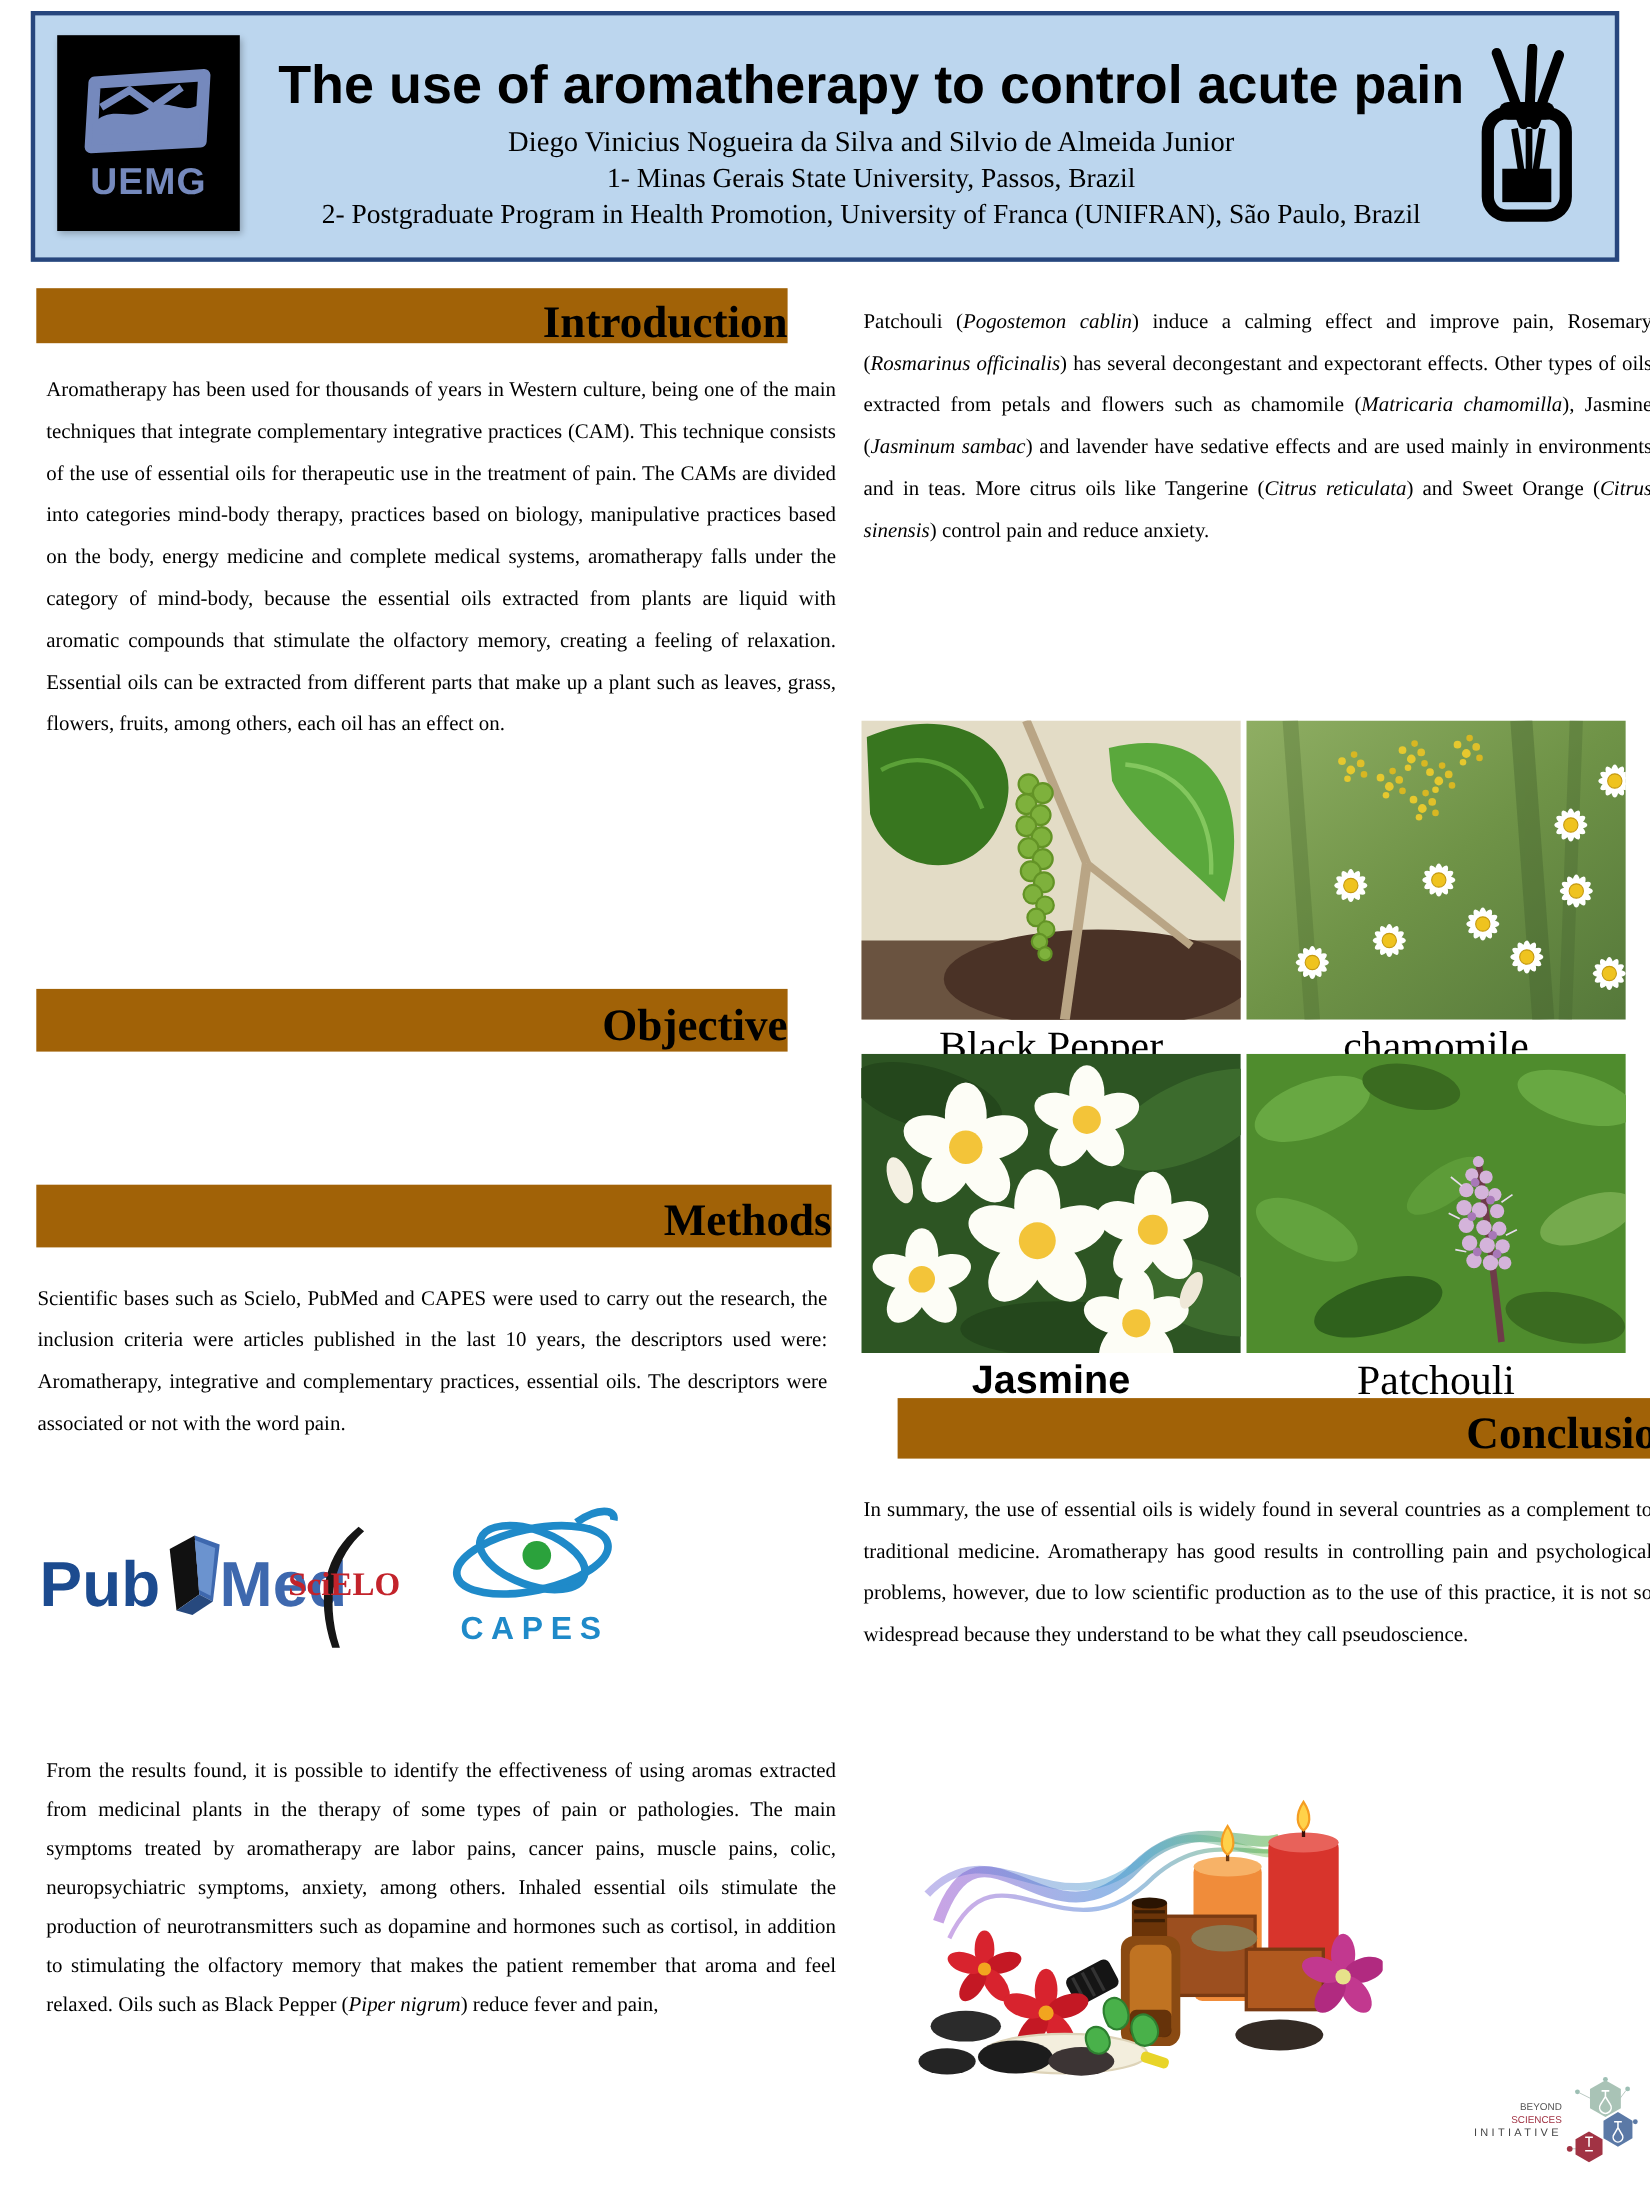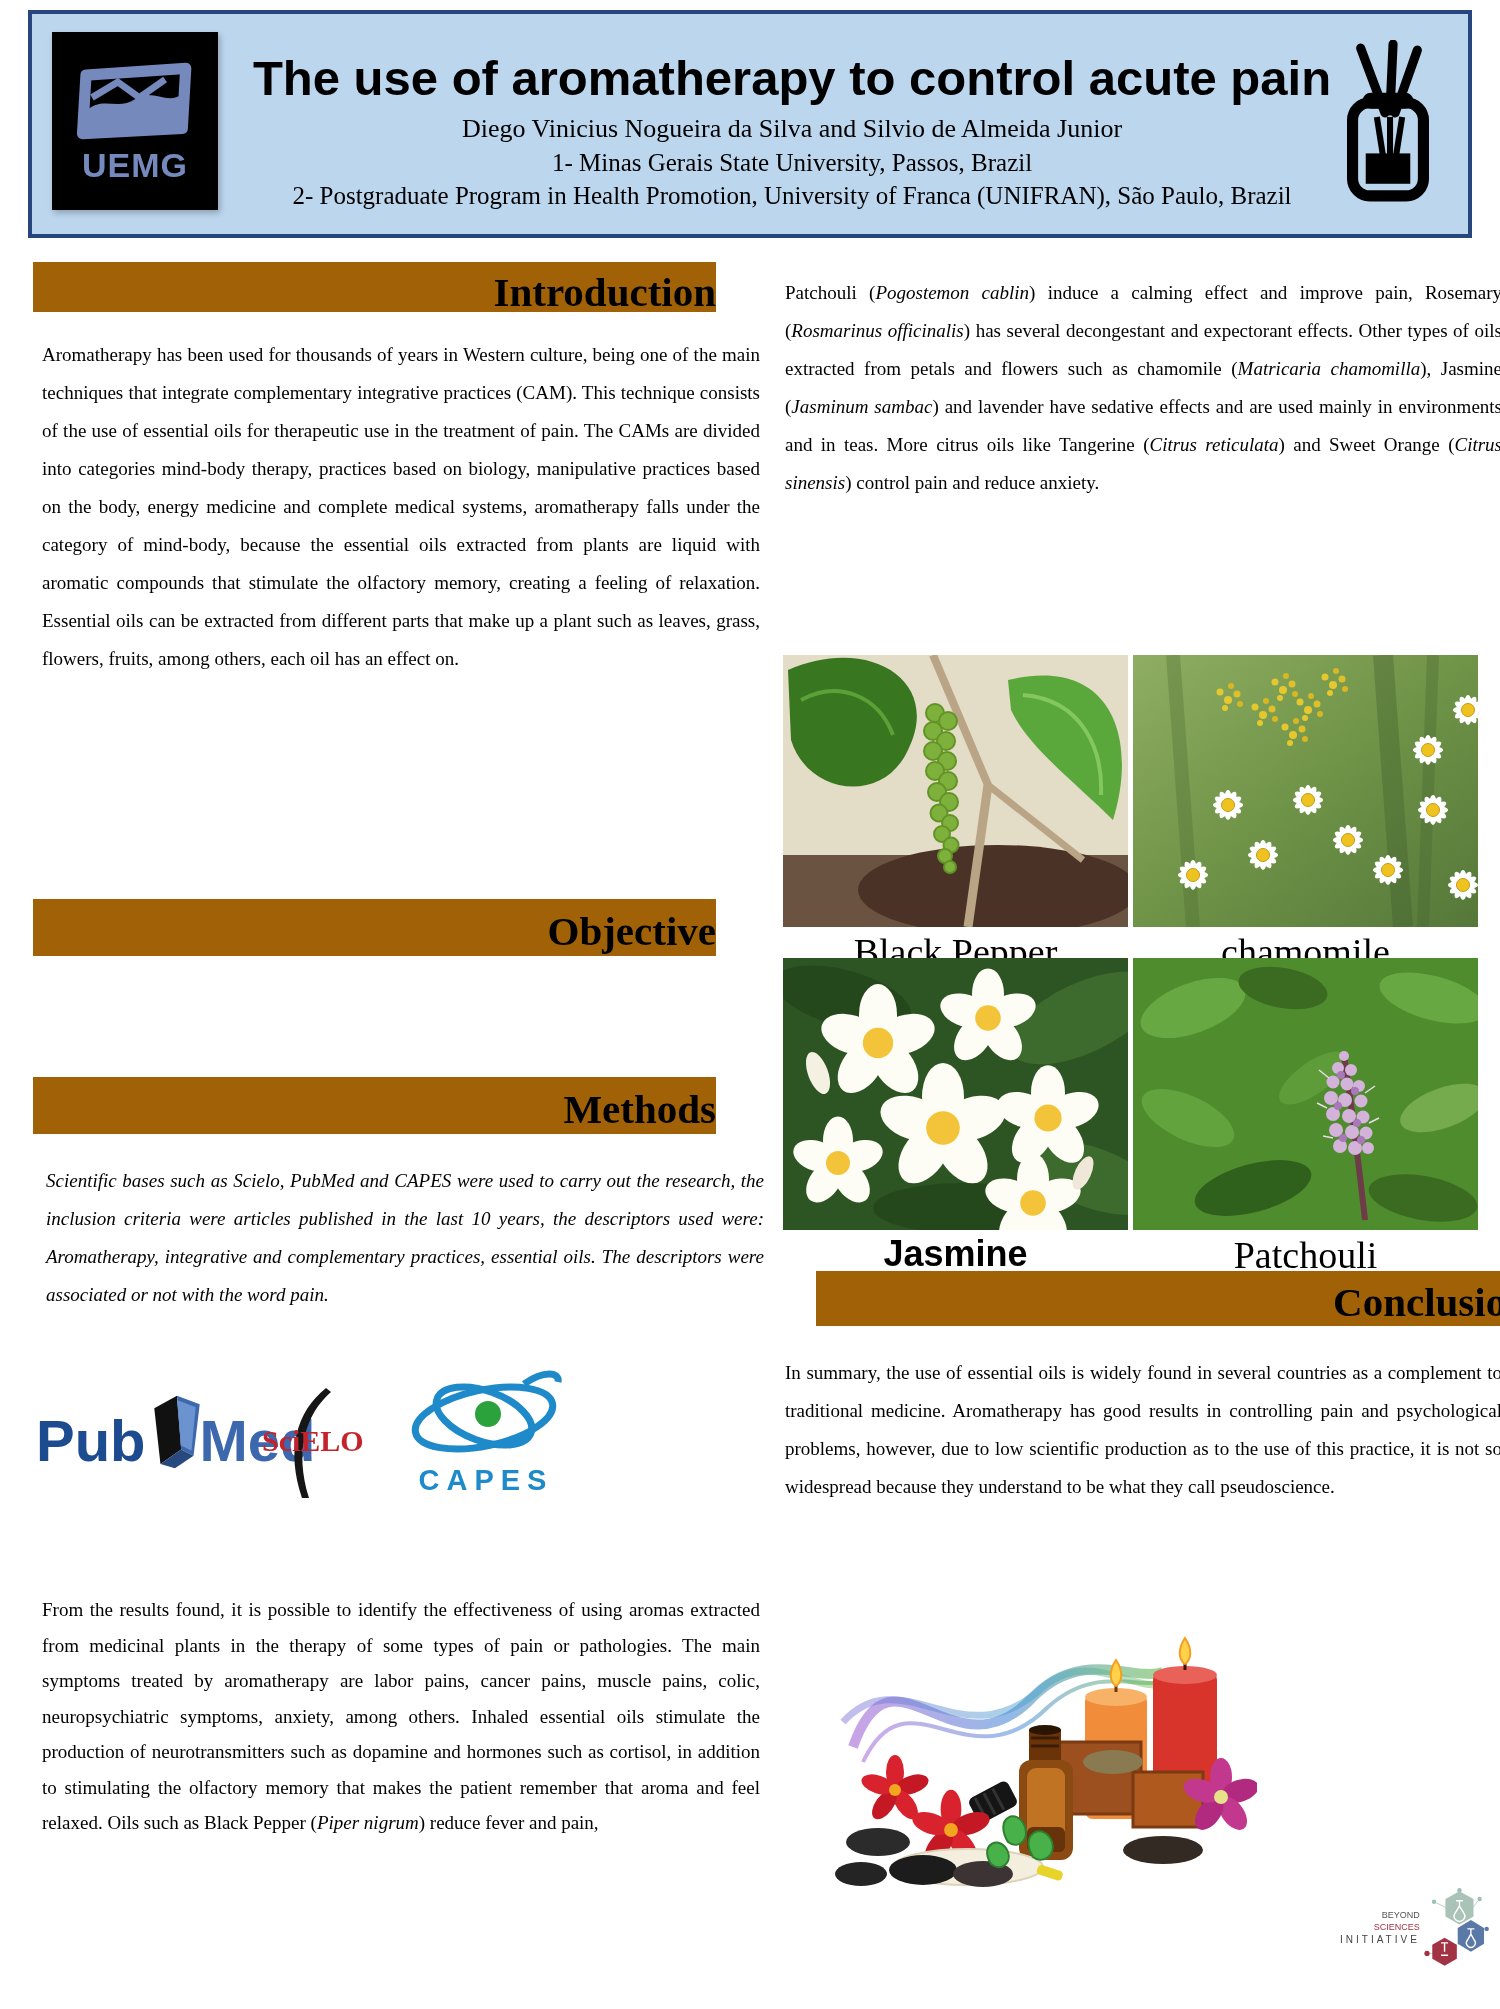--- a/index.html
+++ b/index.html
@@ -22,22 +22,22 @@
   
   .banner{position:absolute;background:#a16207;text-align:right;font-weight:bold;
           font-size:41px;color:#000;}
   .banner span{display:inline-block;vertical-align:middle;}
   
   .ptext{position:absolute;margin:12px;font-size:19px;line-height:38px;text-align:justify;}
   .p-intro{left:30px;top:324px;width:718px;}
   .b-intro{left:33px;top:262px;width:683px;height:50px;line-height:50px;}
   .b-objective{left:33px;top:899px;width:683px;height:57px;line-height:57px;}
   .p-objective{left:38px;top:971px;width:690px;text-align:left;line-height:41px;}
-  .b-methods{left:33px;top:1077px;width:683px;height:57px;line-height:57px;}
-  .p-methods{left:34px;top:1150px;width:718px;font-style:italic;}
+  .b-methods{left:33px;top:1077px;width:683px;height:57px;line-height:57px;padding-left:40px;}
+  .p-methods{left:22px;top:1150px;width:718px;}
   .b-results{left:33px;top:1516px;width:683px;height:50px;line-height:50px;}
   .p-results{left:30px;top:1580px;width:718px;line-height:35.5px;}
   .p-patch{left:773px;top:262px;width:717px;}
   .b-conclusion{left:816px;top:1271px;width:713px;height:55px;line-height:55px;}
   .p-conclusion{left:773px;top:1342px;width:717px;}
   
   figure{position:absolute;margin:0;padding:0;}
   figure svg{display:block;}
   figcaption{text-align:center;font-size:38px;margin-top:3px;}
   .cap-sans{font-family:"Liberation Sans",sans-serif;font-size:36px;font-weight:bold;}

